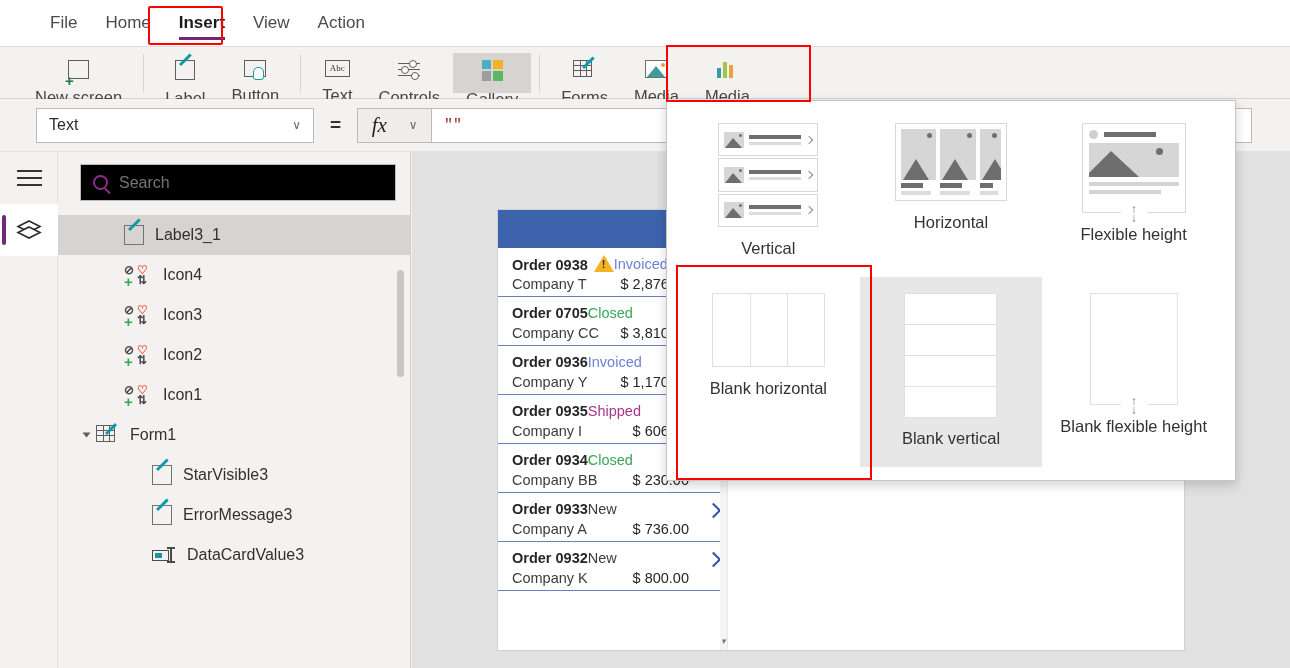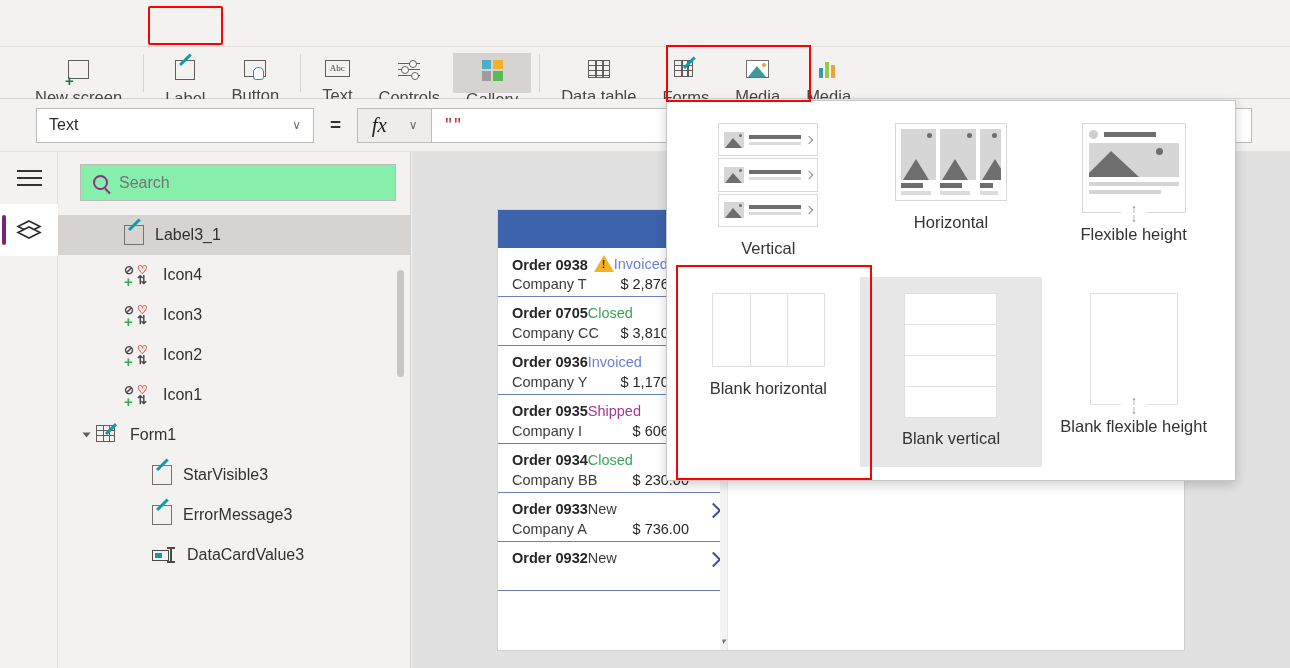--- a/index.html
+++ b/index.html
@@ -191,21 +191,21 @@
     background: #f3f2f1; border-right: 1px solid #d2d0ce;
   }
   .tree-head {
     height: 55px; display: flex; align-items: center; justify-content: space-between;
     padding: 0 20px 0 22px; border-bottom: 1px solid #e3e1df;
   }
   .tree-title { font-size: 22px; color: #201f1e; }
   .tree-close { font-size: 22px; color: #4a4a4a; cursor: pointer; line-height: 1; }
   .searchwrap { padding: 12px 14px 14px 22px; }
   .searchbox {
-    height: 37px; background: #86efac; border: 1px solid #bdbbb9;
+    height: 37px; background: #000000; border: 1px solid #bdbbb9;
     display: flex; align-items: center; gap: 11px; padding: 0 12px; cursor: text;
   }
   .mag { width: 15px; height: 15px; border: 2px solid #8a2f8a; border-radius: 50%; position: relative; flex: none; }
   .mag::after {
     content: ""; position: absolute; right: -5px; bottom: -4px;
     width: 7px; height: 2px; background: #8a2f8a; transform: rotate(45deg);
   }
   .search-ph { font-size: 16px; color: #757575; }
   .tree-list { position: relative; }
   .trow {
@@ -426,20 +426,27 @@
   
   .th-bf {
     width: 88px; height: 112px; border: 1px solid #e0e0e0; position: relative;
   }
 </style>
 </head>
 <body>
 
 <div id="app">
 
+  <div class="menubar" id="menubar">
+      <div class="menu-item"><span>File</span></div>
+      <div class="menu-item"><span>Home</span></div>
+      <div class="menu-item active"><span>Insert</span><span class="underline"></span></div>
+      <div class="menu-item"><span>View</span></div>
+      <div class="menu-item"><span>Action</span></div>
+    </div>
   <div class="menu-hl"></div>
 
   <div class="ribbon" id="ribbon">
       <div class="rb">
         <span class="ic ic-newscreen"></span>
         <span>New screen</span>
         <span class="caret">∨</span>
       </div>
       <div class="rb-sep"></div>
       <div class="rb">
@@ -469,24 +476,20 @@
         <span class="ic ic-gallery">
           <span style="background: rgb(74, 175, 196);"></span>
           <span style="background: rgb(240, 179, 35);"></span>
           <span style="background: rgb(157, 157, 157);"></span>
           <span style="background: rgb(92, 184, 92);"></span>
         </span>
         <span>Gallery</span>
         <span class="caret">∨</span>
       </div>
       <div class="rb-sep"></div>
-      <div class="rb">
-        <span class="ic ic-table"></span>
-        <span>Data table</span>
-      </div>
       <div class="rb">
         <span class="ic ic-forms">
           <span class="g"></span>
           <span class="p"></span>
         </span>
         <span>Forms</span>
         <span class="caret">∨</span>
       </div>
       <div class="rb">
         <span class="ic ic-media"></span>
@@ -692,20 +695,24 @@
                 <span class="gr-company">Company A</span>
                 <span class="gr-amount gr-right">$ 736.00</span>
               </div>
               <span class="gr-chev"></span>
             </div>
             <div class="gal-row">
               <div class="gr-line1">
                 <div><span class="gr-order">Order 0932</span></div>
                 <span class="gr-status gr-right" style="color: rgb(59, 59, 59);">New</span>
               </div>
+              <div class="gr-line2">
+                <span class="gr-company">Company K</span>
+                <span class="gr-amount gr-right">$ 800.00</span>
+              </div>
               <span class="gr-chev"></span>
             </div>
           </div>
         <div class="gal-scroll">
             <i>▾</i>
           </div>
       </div>
     </div>
   </div>
 

